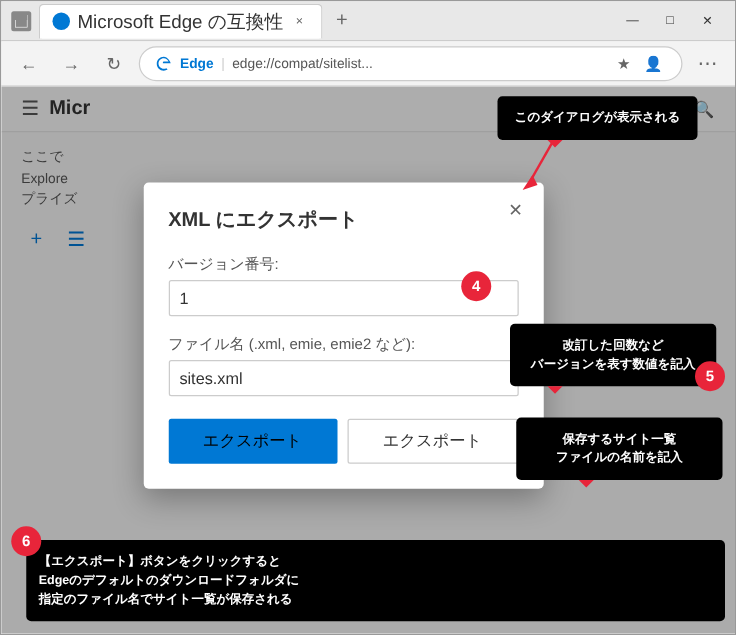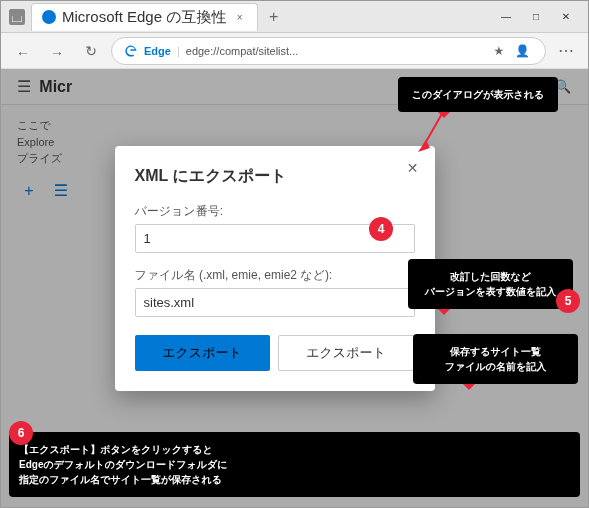--- a/index.html
+++ b/index.html
@@ -485,18 +485,18 @@
     </div>
 
     <div class="callout callout-mid" style="top:190px;right:15px;width:165px;margin-left:12px;">
       <span>改訂した回数など<br>バージョンを表す数値を記入</span>
     </div>
 
     <div class="callout callout-mid2" style="top:265px;right:10px;width:165px;">
       <span>保存するサイト一覧<br>ファイルの名前を記入</span>
     </div>
 
-    <div class="callout callout-bottom" style="bottom:10px;left:8px;right:8px;width:auto;text-align:left;">
+    <div class="callout callout-bottom" style="bottom:10px;left:20px;right:8px;width:auto;text-align:left;">
       <span>【エクスポート】ボタンをクリックすると<br>Edgeのデフォルトのダウンロードフォルダに<br>指定のファイル名でサイト一覧が保存される</span>
     </div>
 
   </div>
 </div>
 
 </body></html>

